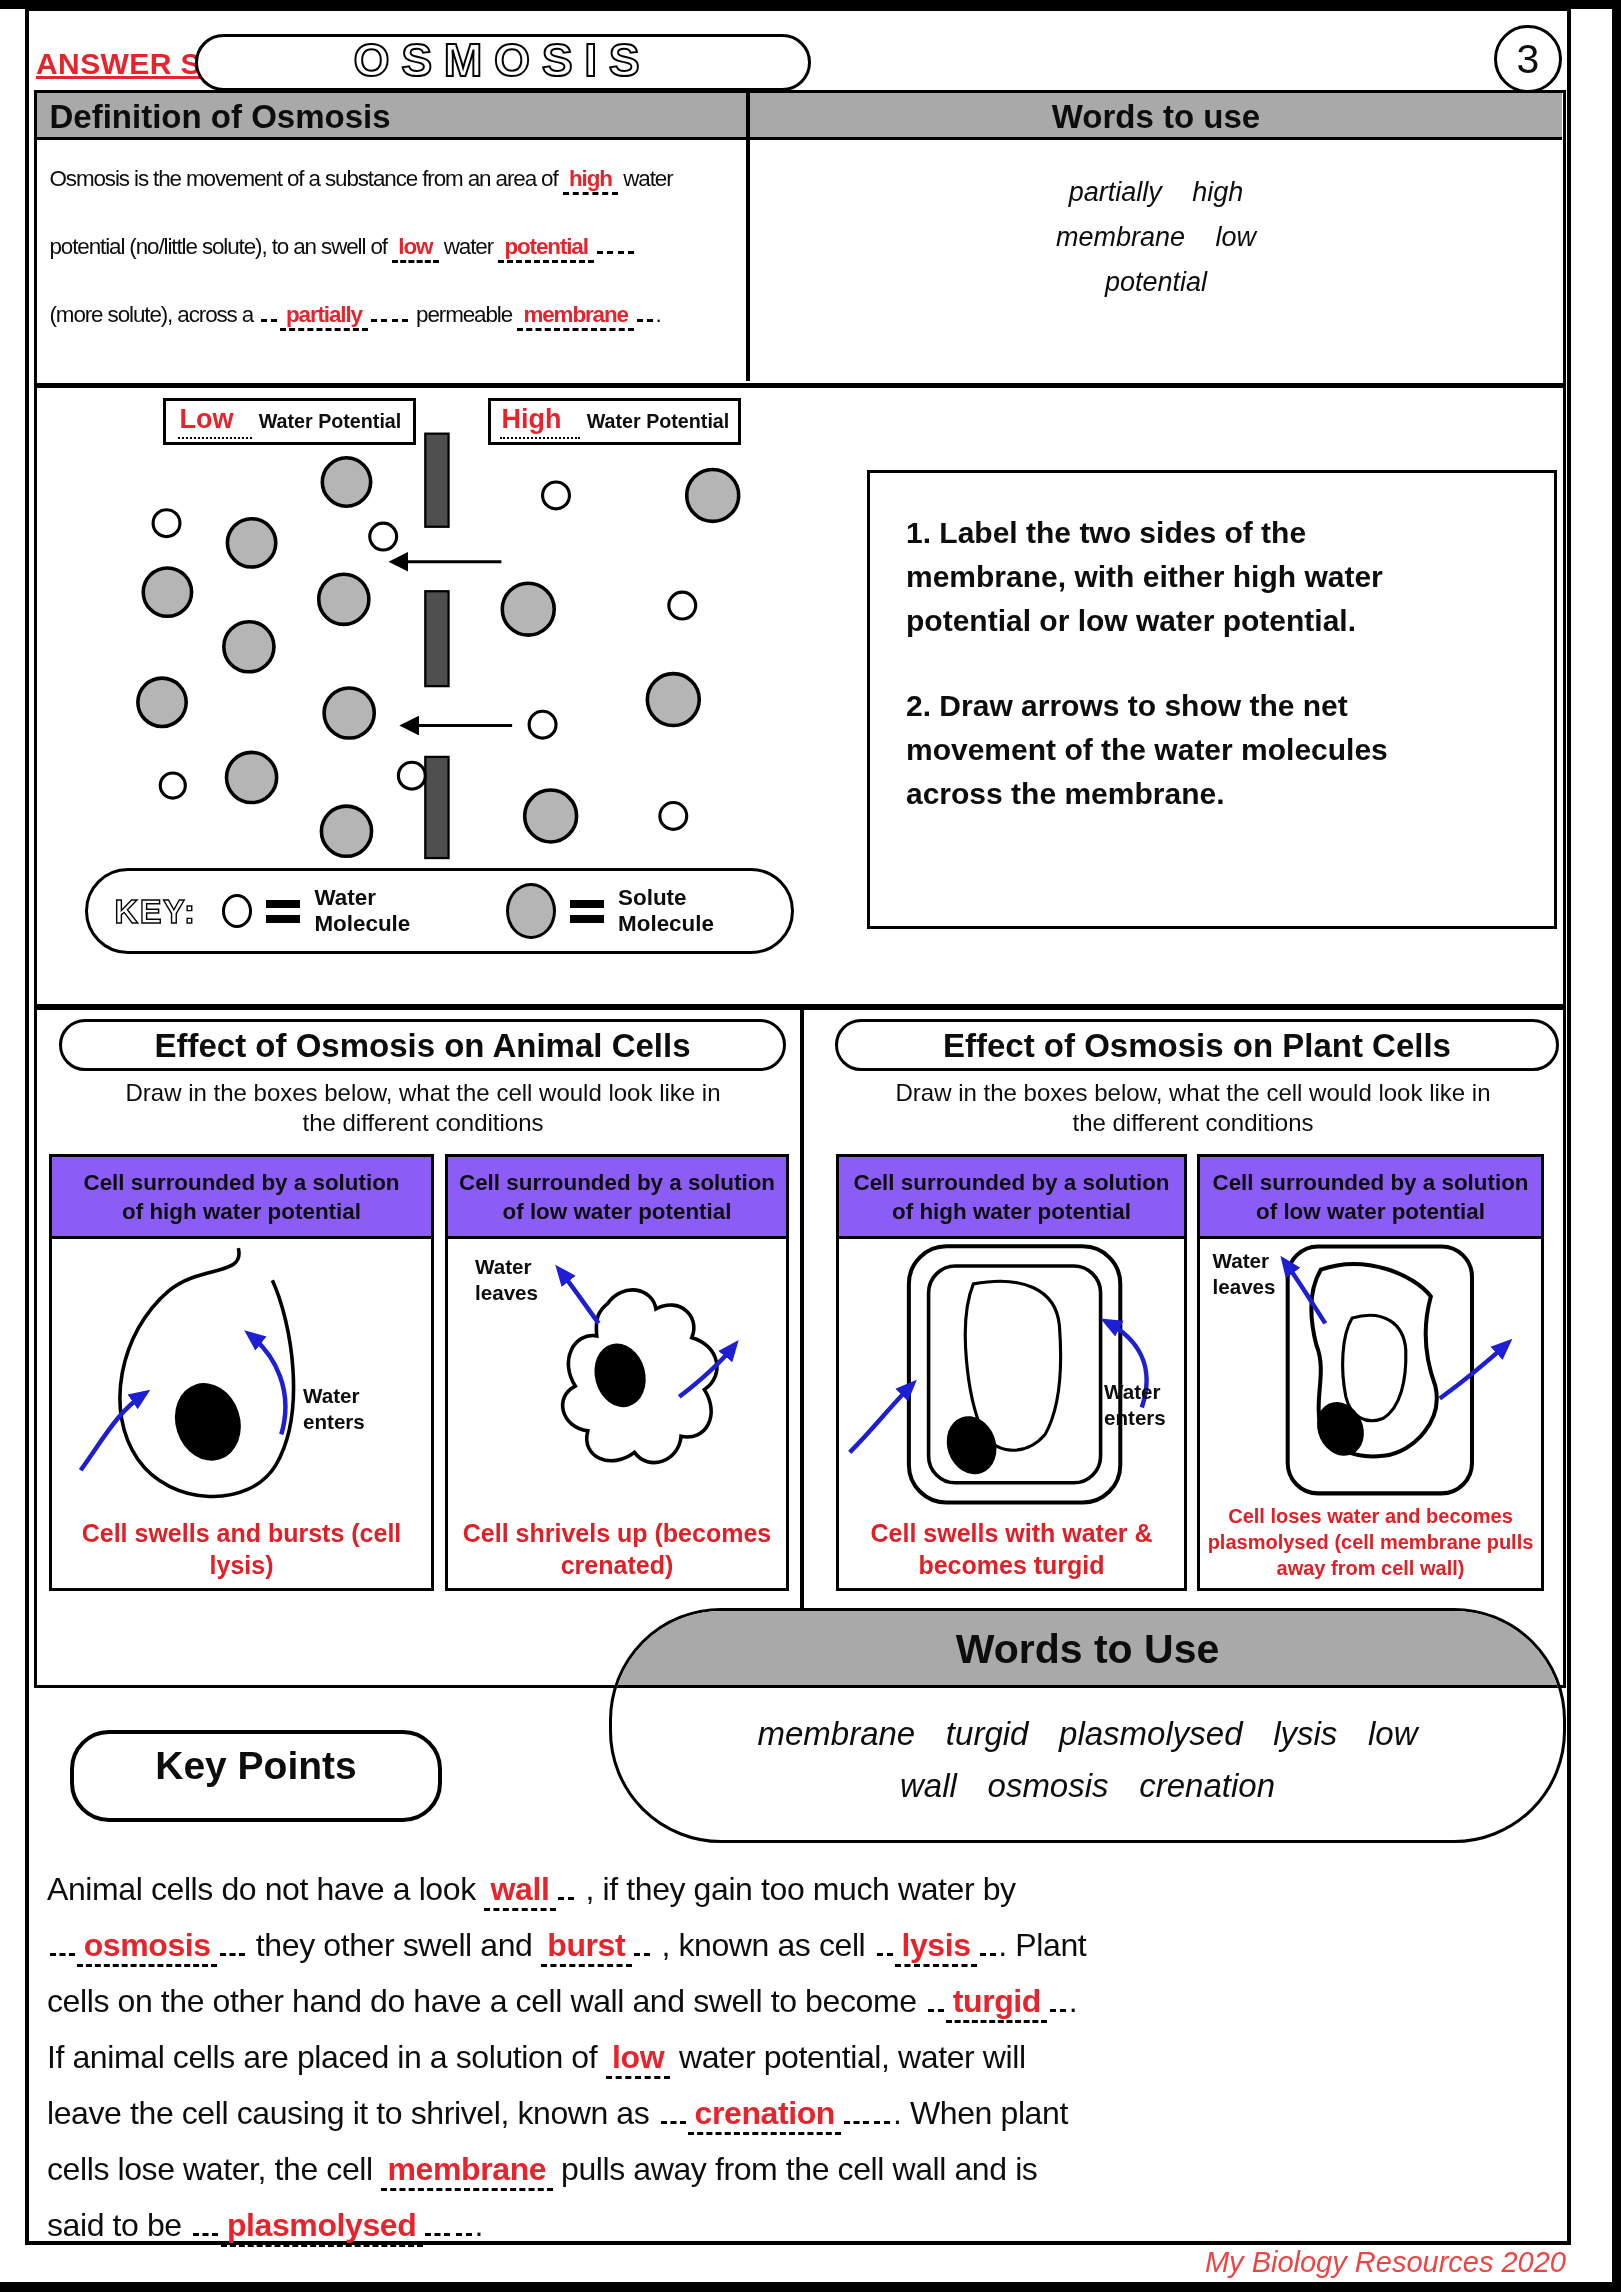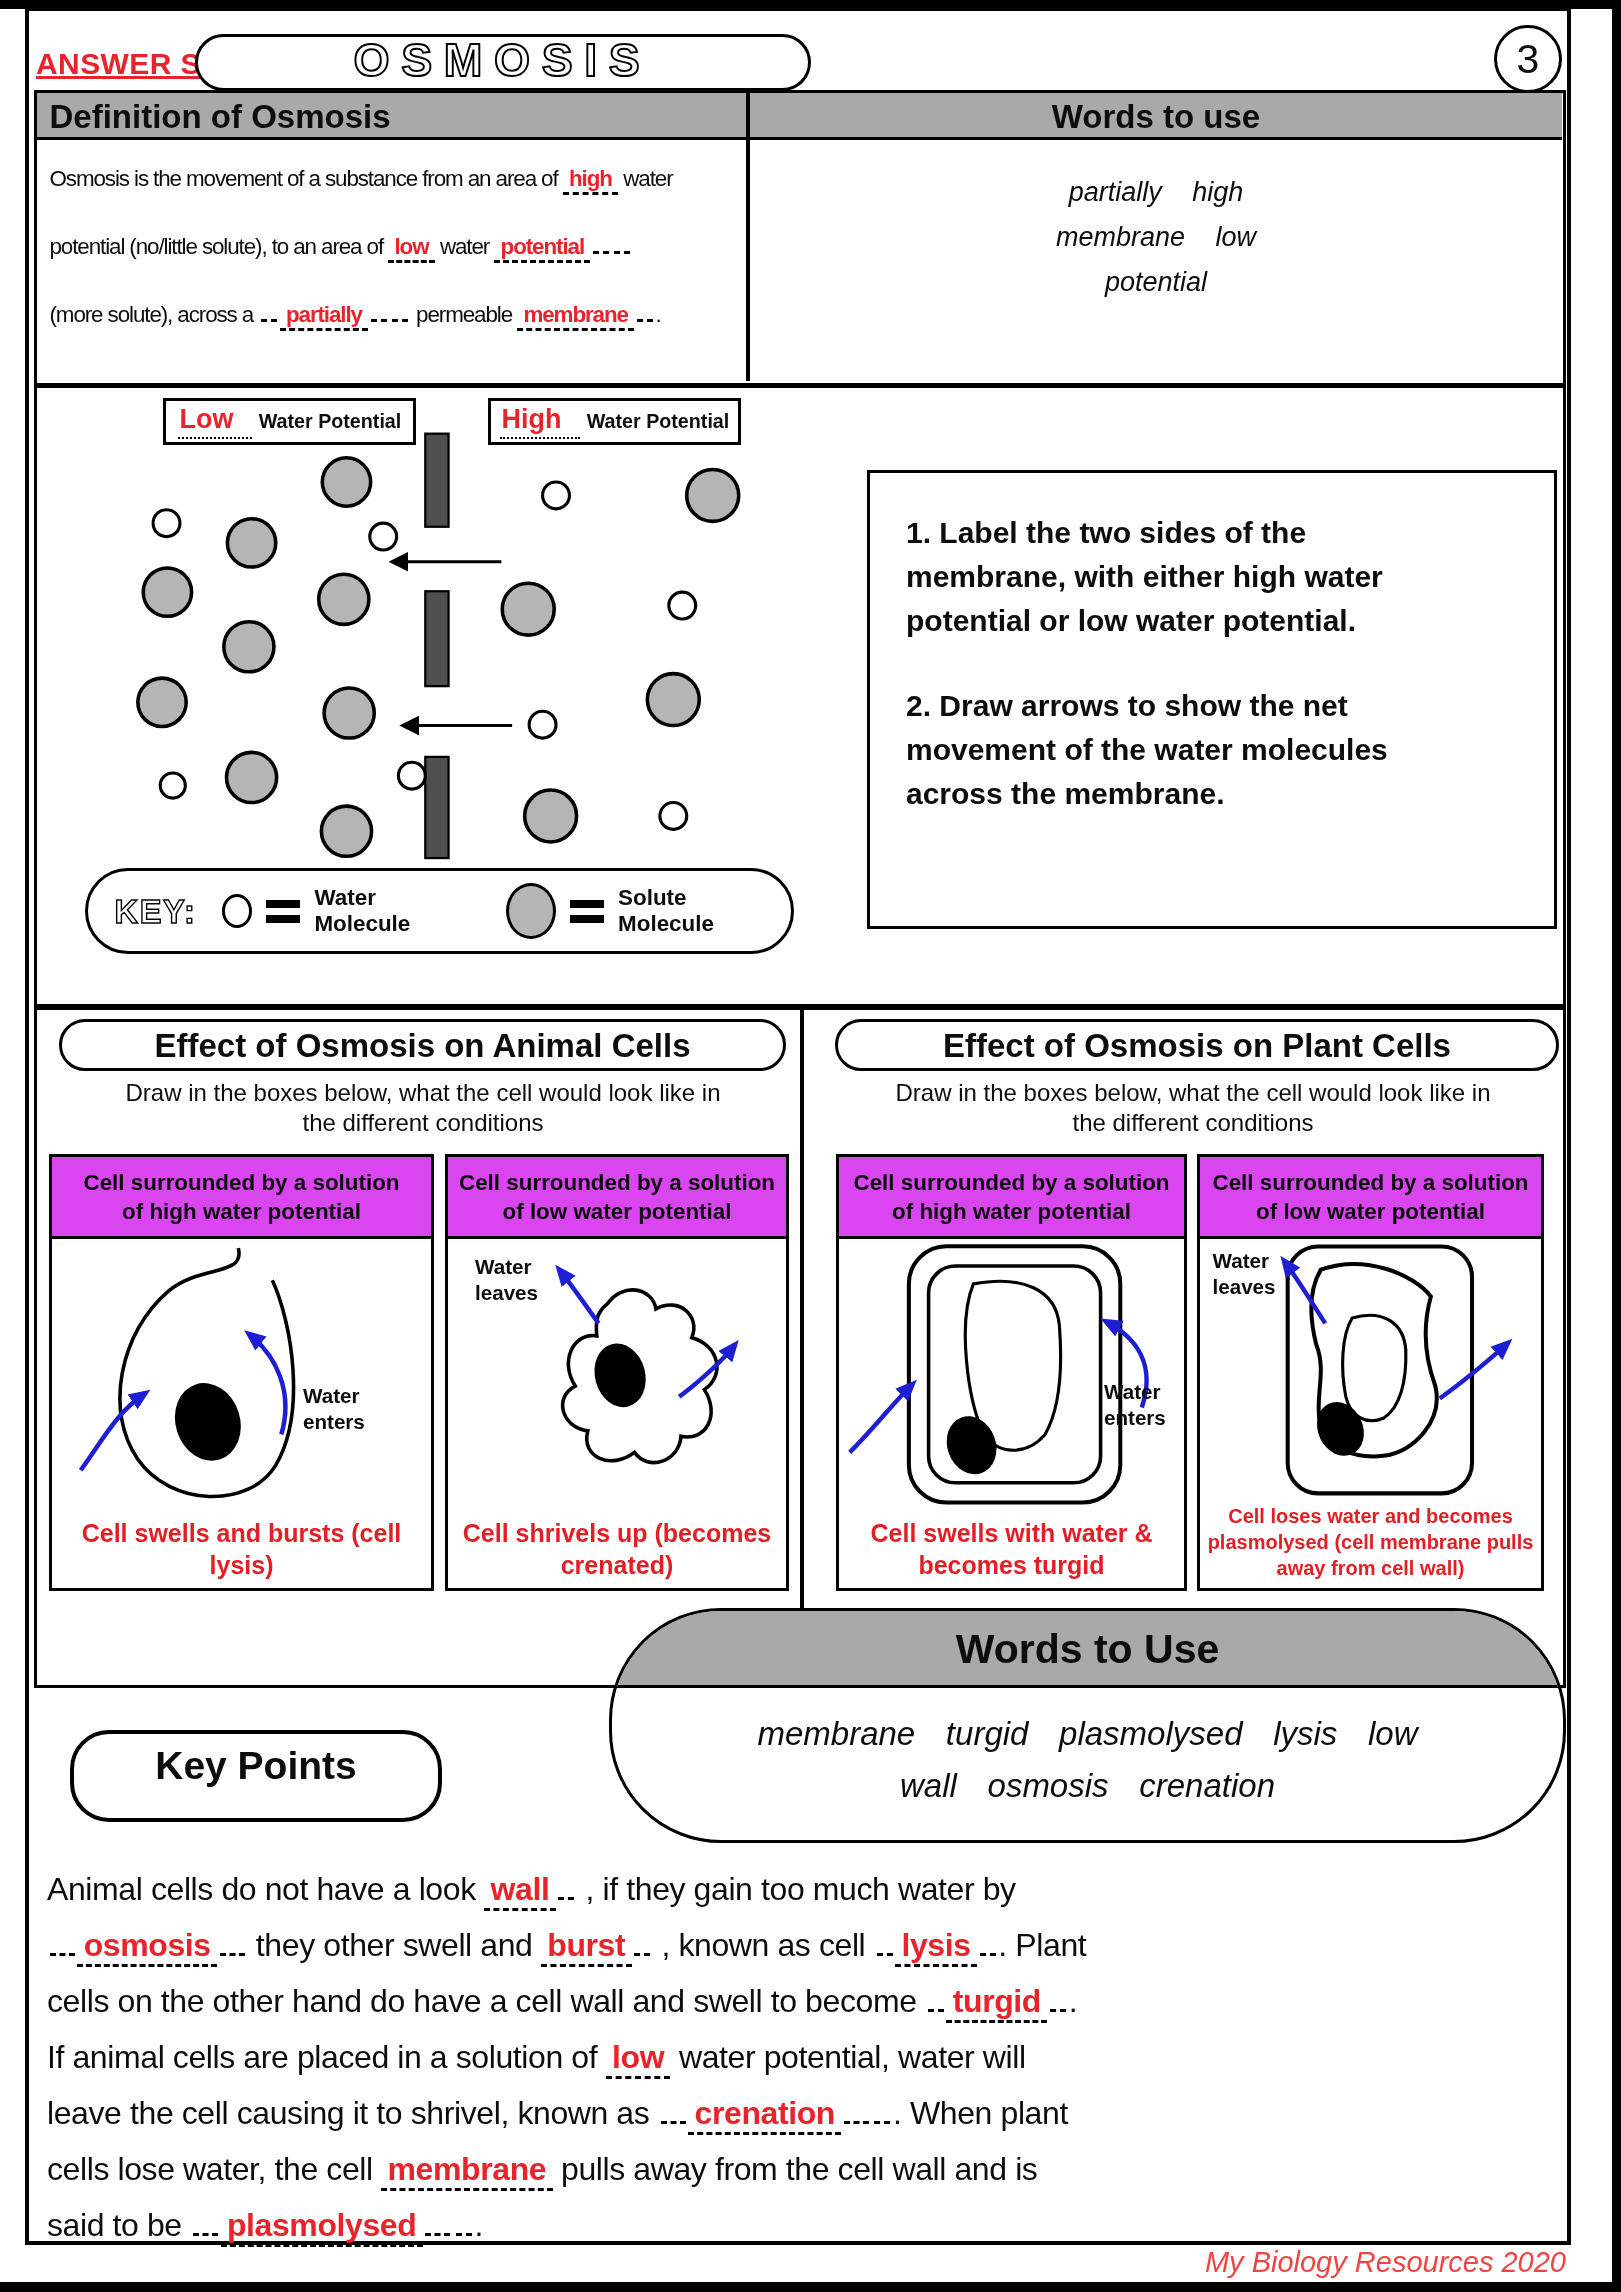--- a/index.html
+++ b/index.html
@@ -22,21 +22,21 @@
   .ans { color:#e8232b; font-weight:bold; border-bottom:3.6px dashed #000; padding:0 6.3px 0.9px 6.3px; }
   .stub { display:inline-block; width:25px; height:0.72em; border-bottom:3.6px dashed #000; margin:0 2.7px; }
   .stub.sm { width:16px; }
   
   .defline { font-size:22.4px; letter-spacing:-1.1px; line-height:68px; white-space:nowrap; }
   .kpline { font-size:32px; letter-spacing:-0.4px; line-height:56px; white-space:nowrap; }
   .dotword { color:#e8232b; font-weight:bold; font-size:27px; border-bottom:2.7px dotted #000; padding:0 18px 1.8px 1.8px; }
   .lblrest { font-size:19.7px; font-weight:bold; margin-left:7.2px; }
   .pill { border:3.6px solid #000; border-radius:30px; background:#fff; text-align:center; }
   .cellbox { border:3.6px solid #000; background:#fff; }
-  .cellhead { background:#d946ef; border-bottom:3.6px solid #000; text-align:center;
+  .cellhead { background:#8b5cf6; border-bottom:3.6px solid #000; text-align:center;
               font-size:22.4px; font-weight:bold; line-height:29.6px; padding-top:10.7px; height:82px; white-space:nowrap; }
   .caption { position:absolute; left:0; right:0; bottom:7.2px; text-align:center;
              color:#e02026; font-weight:bold; font-size:25px; line-height:32px; }
   .caption.small { font-size:20px; line-height:26px; }
   .wlabel { position:absolute; font-size:20.6px; line-height:26px; font-weight:bold; }
   .eq { width:39px; height:23px; border-top:8px solid #000; border-bottom:8px solid #000; }
   .legend-circle { border-radius:50%; border:3.6px solid #000; }
 </style>
 </head>
 <body>
@@ -63,21 +63,21 @@
     <div class="abs gray" style="left:0;top:0;width:1525px;height:47px;border-bottom:3.6px solid #000"></div>
     <div class="abs edge" style="left:709px;top:0;width:3.6px;height:288px"></div>
     <div class="abs b nowrap" style="left:12.5px;top:5.4px;font-size:33px">Definition of Osmosis</div>
     <div class="abs b ctr" style="left:713px;top:5.4px;width:812px;font-size:33px">Words to use</div>
 
     <div class="abs" style="left:12.5px;top:52px;width:697px">
       <div class="defline">
         <span>Osmosis is the movement of a substance from an area of </span><span class="ans">high</span><span> water</span>
       </div>
       <div class="defline">
-        <span>potential (no/little solute), to an area of </span><span class="ans">low</span><span> water </span><span class="ans">potential</span><span class="stub sm"></span><span class="stub sm"></span>
+        <span>potential (no/little solute), to an swell of </span><span class="ans">low</span><span> water </span><span class="ans">potential</span><span class="stub sm"></span><span class="stub sm"></span>
       </div>
       <div class="defline">
         <span>(more solute), across a </span><span class="stub sm"></span><span class="ans">partially</span><span class="stub sm"></span><span class="stub sm"></span><span> permeable </span><span class="ans">membrane</span><span class="stub sm"></span><span>.</span>
       </div>
     </div>
 
     <div class="abs ctr i" style="left:713px;top:77px;width:812px;font-size:27px;line-height:45px;word-spacing:23px">
       <div>partially  high</div>
       <div>membrane  low</div>
       <div>potential</div>

